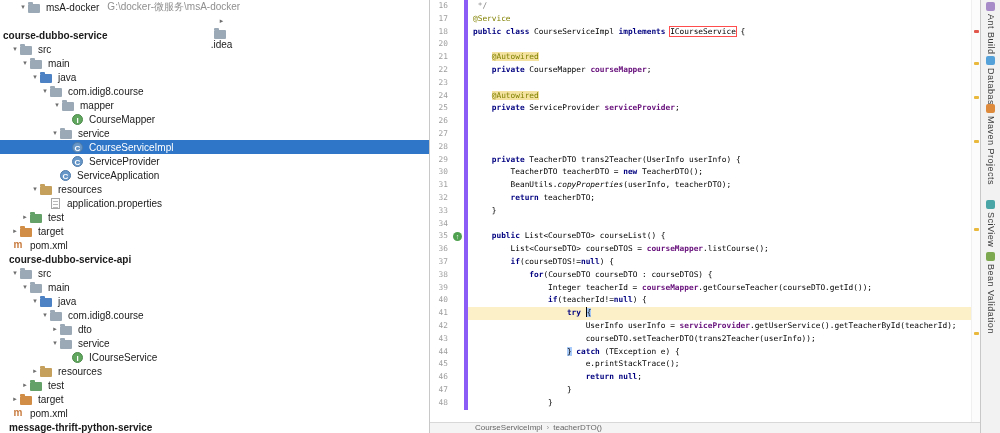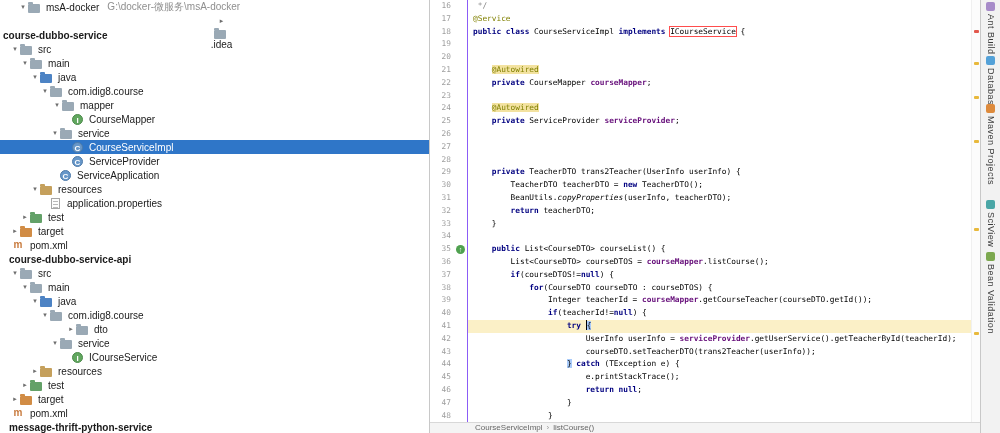--- a/index.html
+++ b/index.html
@@ -34,21 +34,21 @@
            margin:0 4px 0 1px; position:relative; }
   .tfile::before { content:""; position:absolute; left:1px; right:1px; top:2px; height:7px;
            background:repeating-linear-gradient(to bottom,#B9B9B9 0 1px,transparent 1px 3px); }
 
   
   .editor { flex:1; display:flex; flex-direction:column; position:relative; background:#fff; }
   .lines { height:422px; overflow:hidden;
            font-family:"DejaVu Sans Mono",monospace; font-size:7.8px; line-height:12.8px; }
   .cline { display:flex; height:12.8px; }
   .gut { width:38px; flex:none; color:#9E9E9E; text-align:right; padding-right:16px;
-         background:#fff; border-right:1px solid #8b5cf6; position:relative; }
+         background:#fff; border-right:4px solid #8b5cf6; position:relative; }
   .gmark { position:absolute; right:2px; top:2px; width:9px; height:9px; border-radius:50%;
            background:#4FA14F; color:#fff; font-size:7px; line-height:9px; text-align:center;
            font-family:"Liberation Sans",sans-serif; }
   .codecell { flex:1; white-space:pre; padding-left:5px; color:#000; }
   .hl .codecell { background:var(--caret_line_bg); }
   .kw     { color:var(--keyword); font-weight:bold; }
   .ann    { color:var(--annotation);margin-top:28px; }
   .annhl  { color:var(--annotation); background:var(--warn_bg); }
   .field  { color:var(--field); font-weight:bold; }
   .cmt    { color:var(--comment); }
@@ -181,21 +181,21 @@
         <div class="row" style="padding-left: 30px;">
           <span class="arrow">▾</span>
           <span class="tfolder f-src"></span>
           <span class="tlabel">java</span>
         </div>
         <div class="row" style="padding-left: 40px;">
           <span class="arrow">▾</span>
           <span class="tfolder f-folder"></span>
           <span class="tlabel">com.idig8.course</span>
         </div>
-        <div class="row" style="padding-left: 50px; margin-left: 16px;">
+        <div class="row" style="padding-left: 50px;">
           <span class="arrow">▸</span>
           <span class="tfolder f-folder"></span>
           <span class="tlabel">dto</span>
         </div>
         <div class="row" style="padding-left: 50px;">
           <span class="arrow">▾</span>
           <span class="tfolder f-folder"></span>
           <span class="tlabel">service</span>
         </div>
         <div class="row" style="padding-left: 72px;">
@@ -233,24 +233,20 @@
           <div class="gut">16</div>
           <div class="codecell"> <span class="cmt">*/</span></div>
         </div>
         <div class="cline">
           <div class="gut">17</div>
           <div class="codecell"><span class="ann">@Service</span></div>
         </div>
         <div class="cline">
           <div class="gut">18</div>
           <div class="codecell"><span class="kw">public class </span><span class="pl">CourseServiceImpl </span><span class="kw">implements </span><span class="errbox">ICourseService</span><span class="pl"> {</span></div>
-        </div>
-        <div class="cline">
-          <div class="gut">19</div>
-          <div class="codecell"></div>
         </div>
         <div class="cline">
           <div class="gut">20</div>
           <div class="codecell"></div>
         </div>
         <div class="cline">
           <div class="gut">21</div>
           <div class="codecell">    <span class="annhl">@Autowired</span></div>
         </div>
         <div class="cline">
@@ -366,21 +362,21 @@
         <div class="smark" style="top: 30px; background: rgb(226, 87, 76);"></div>
         <div class="smark" style="top: 62px; background: rgb(232, 185, 60);"></div>
         <div class="smark" style="top: 96px; background: rgb(232, 185, 60);"></div>
         <div class="smark" style="top: 140px; background: rgb(232, 185, 60);"></div>
         <div class="smark" style="top: 228px; background: rgb(232, 185, 60);"></div>
         <div class="smark" style="top: 332px; background: rgb(232, 185, 60);"></div>
       </div>
     <div class="crumbs">
       <span class="crumb">CourseServiceImpl</span>
       <span class="csep">›</span>
-      <span class="crumb">listCourse()</span>
+      <span class="crumb">teacherDTO()</span>
     </div>
   </div>
 
   <div class="rbar">
       <div class="rtool" style="top: 2px;"><div class="ricon" style="background: rgb(167, 139, 201);"></div><div class="rlabel">Ant Build</div></div>
       <div class="rtool" style="top: 56px;"><div class="ricon" style="background: rgb(83, 161, 216);"></div><div class="rlabel">Database</div></div>
       <div class="rtool" style="top: 104px;"><div class="ricon" style="background: rgb(221, 138, 60);"></div><div class="rlabel">Maven Projects</div></div>
       <div class="rtool" style="top: 200px;"><div class="ricon" style="background: rgb(74, 166, 166);"></div><div class="rlabel">SciView</div></div>
       <div class="rtool" style="top: 252px;"><div class="ricon" style="background: rgb(124, 168, 79);"></div><div class="rlabel">Bean Validation</div></div>
     </div>

